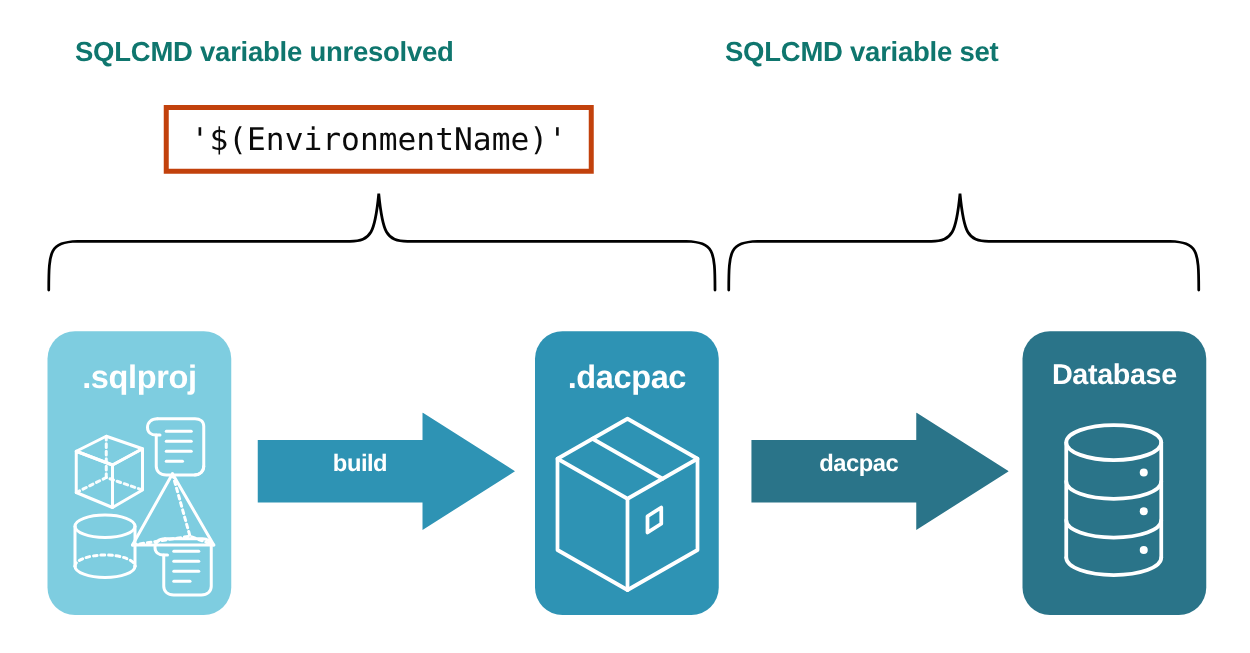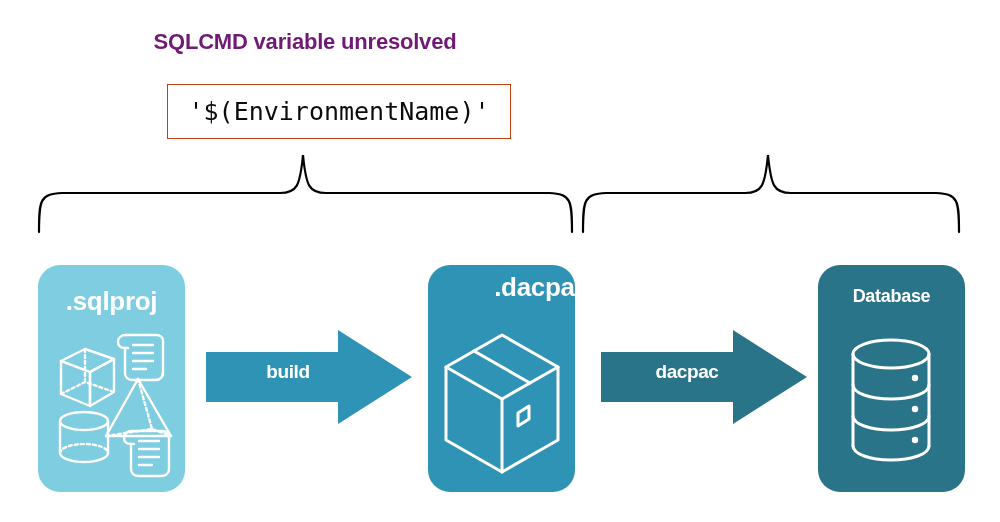--- a/index.html
+++ b/index.html
@@ -21,43 +21,41 @@
     width: 1000px;
     height: 522px;
   }
 
   
   .heading {
     position: absolute;
     font-family: "Liberation Sans", sans-serif;
     font-weight: bold;
     font-size: 22px;
-    color: #701a75;
+    color: #0f766e;
     letter-spacing: -0.2px;
     white-space: nowrap;
-    text-align: center;
   }
   #heading-left  { left: 60px;  top: 29px; width: 490px; }
   #heading-right { left: 580px; top: 29px; width: 380px; }
 
   
   .code-box {
     position: absolute;
     background: #ffffff;
-    border: 1px solid #c2410c;
+    border: 4px solid #c2410c;
     box-sizing: border-box;
     display: flex;
     align-items: center;
     justify-content: center;
     font-family: "DejaVu Sans Mono", "Liberation Mono", monospace;
     font-size: 25px;
     color: #0b0b0b;
     letter-spacing: 0px;
     white-space: nowrap;
-    margin-left: 36px;
   }
   #code-box-left  { left: 131px; top: 84px; width: 344px; height: 55px; }
   #code-box-right { left: 667px; top: 84px; width: 201px; height: 55px; }
 
   
   .braces {
     position: absolute;
     left: 0; top: 0;
     width: 1000px;
     height: 522px;
@@ -79,22 +77,22 @@
     font-weight: bold;
     font-size: 26px;
     color: #ffffff;
     letter-spacing: -0.3px;
     white-space: nowrap;
   }
   #panel-sqlproj  { left: 38px;  top: 265px; width: 147px; height: 227px; background: #7ecde0; }
   #panel-dacpac   { left: 428px; top: 265px; width: 147px; height: 227px; background: #2e93b4; }
   #panel-database { left: 818px; top: 265px; width: 147px; height: 227px; background: #2a7489; }
   #panel-sqlproj  .panel-title { top: 21px; }
-  #panel-dacpac   .panel-title { top: 7px; padding-left: 40px; }
-  #panel-database .panel-title { top: 21px; font-size: 18px; }
+  #panel-dacpac   .panel-title { top: 21px; }
+  #panel-database .panel-title { top: 21px; font-size: 23px; }
 
   .panel-art {
     position: absolute;
     left: 0;
     top: 56px;
     width: 147px;
     height: 165px;
   }
 
   
@@ -116,20 +114,21 @@
   #arrow-build  .arrow-label { left: 22px; top: 31px; width: 120px; }
   #arrow-deploy .arrow-label { left: 18px; top: 31px; width: 136px; }
 </style>
 </head>
 <body>
 
 <div class="stage">
 
   <div class="heading" id="heading-left">SQLCMD variable unresolved</div>
 
+  <div class="heading" id="heading-right">SQLCMD variable set</div>
 
   <div class="code-box" id="code-box-left">'$(EnvironmentName)'</div>
 
 
   <svg class="braces" viewBox="0 0 1000 522">
 
     <g fill="none" stroke="#000000" stroke-width="2.2" stroke-linecap="round">
       <path d="M 39,232
                C 39,200 40,194 62,193
                L 280,193

